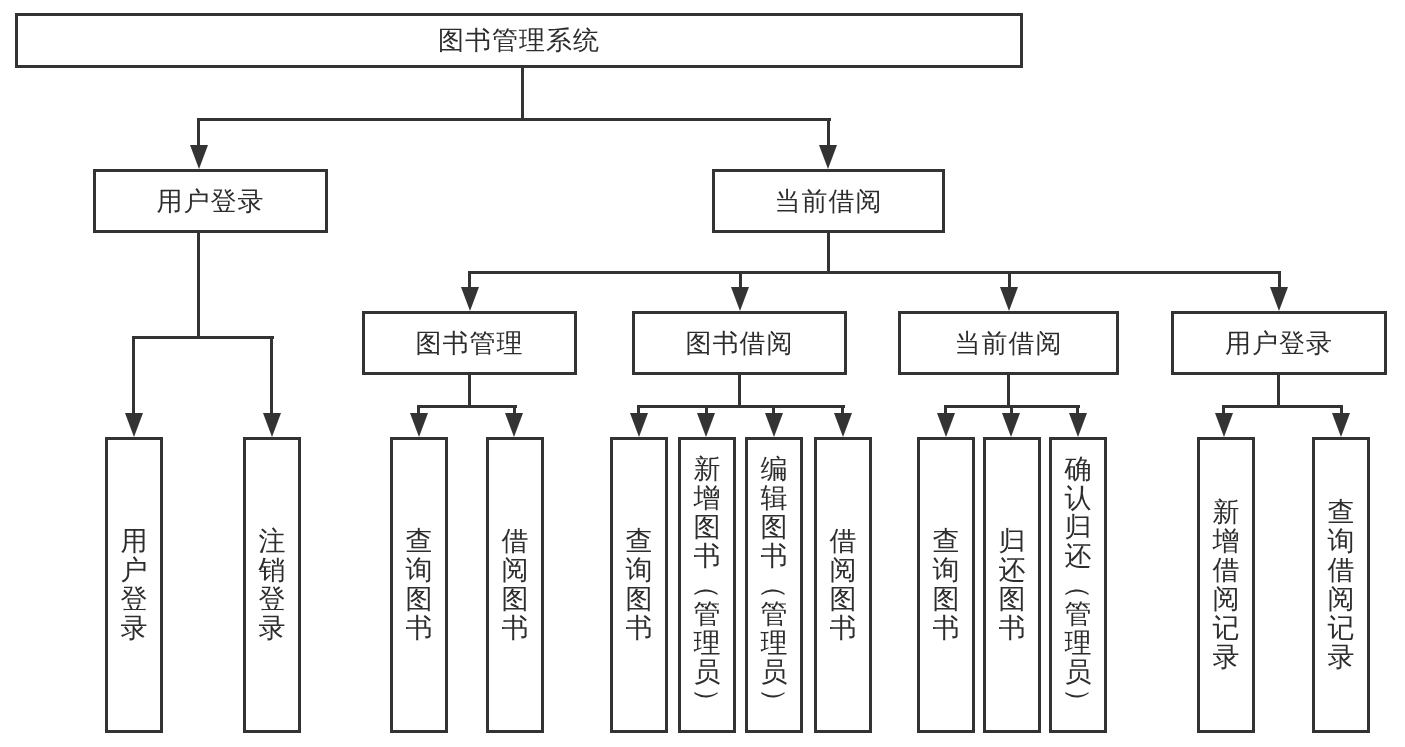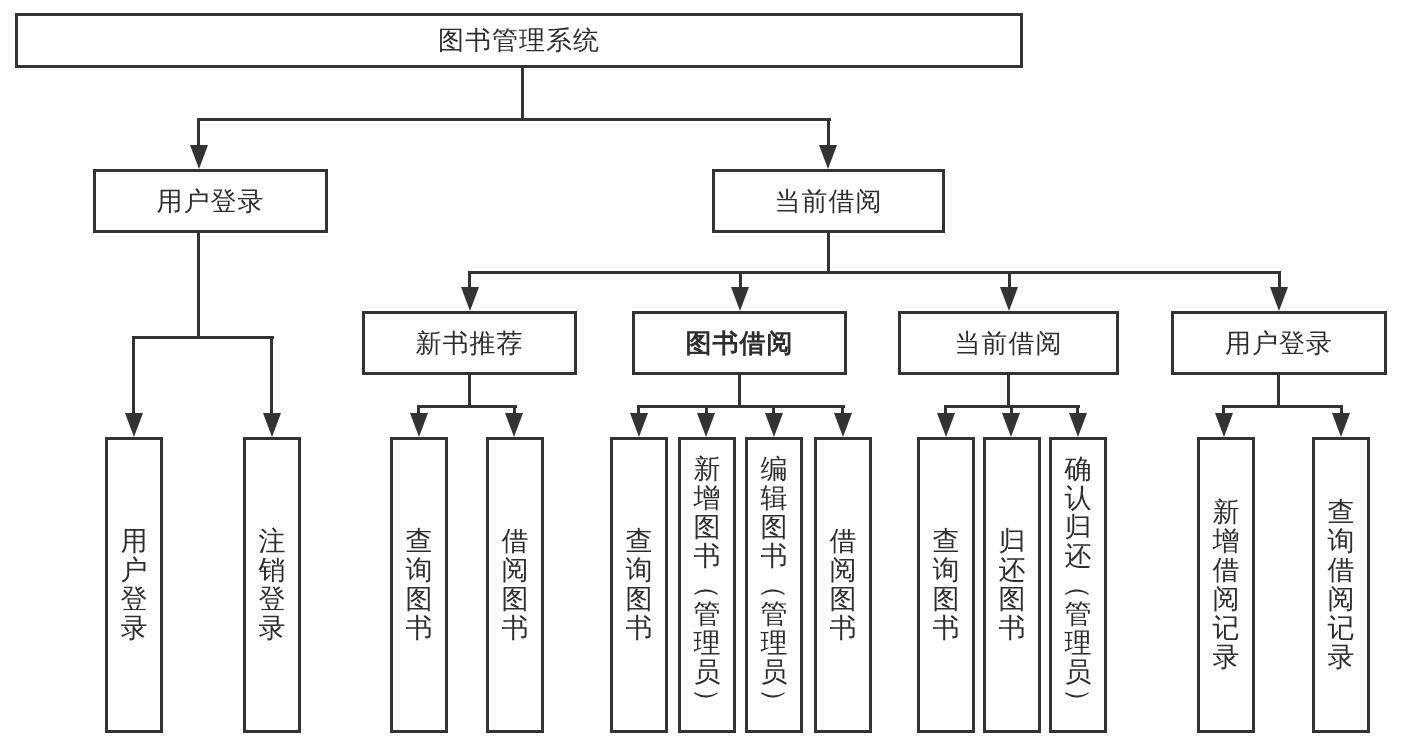--- a/index.html
+++ b/index.html
@@ -67,23 +67,23 @@
   <div class="vl" style="left:468px;top:271px;height:18px;"></div>
   <div class="arrow" style="left:461px;top:287px;"></div>
   <div class="vl" style="left:739px;top:271px;height:18px;"></div>
   <div class="arrow" style="left:731px;top:287px;"></div>
   <div class="vl" style="left:1008px;top:271px;height:18px;"></div>
   <div class="arrow" style="left:1000px;top:287px;"></div>
   <div class="vl" style="left:1278px;top:271px;height:18px;"></div>
   <div class="arrow" style="left:1270px;top:287px;"></div>
 
   <div class="hnode" style="left:362px;top:311px;width:215px;height:64px;">
-    <span>新书推荐</span>
-  </div>
-  <div class="hnode" style="left:632px;top:311px;width:215px;height:64px;font-weight:bold;">
+    <span>图书管理</span>
+  </div>
+  <div class="hnode" style="left:632px;top:311px;width:215px;height:64px;">
     <span>图书借阅</span>
   </div>
   <div class="hnode" style="left:898px;top:311px;width:221px;height:64px;">
     <span>当前借阅</span>
   </div>
   <div class="hnode" style="left:1171px;top:311px;width:216px;height:64px;">
     <span>用户登录</span>
   </div>
 
   <div class="vl" style="left:468px;top:373px;height:34px;"></div>

